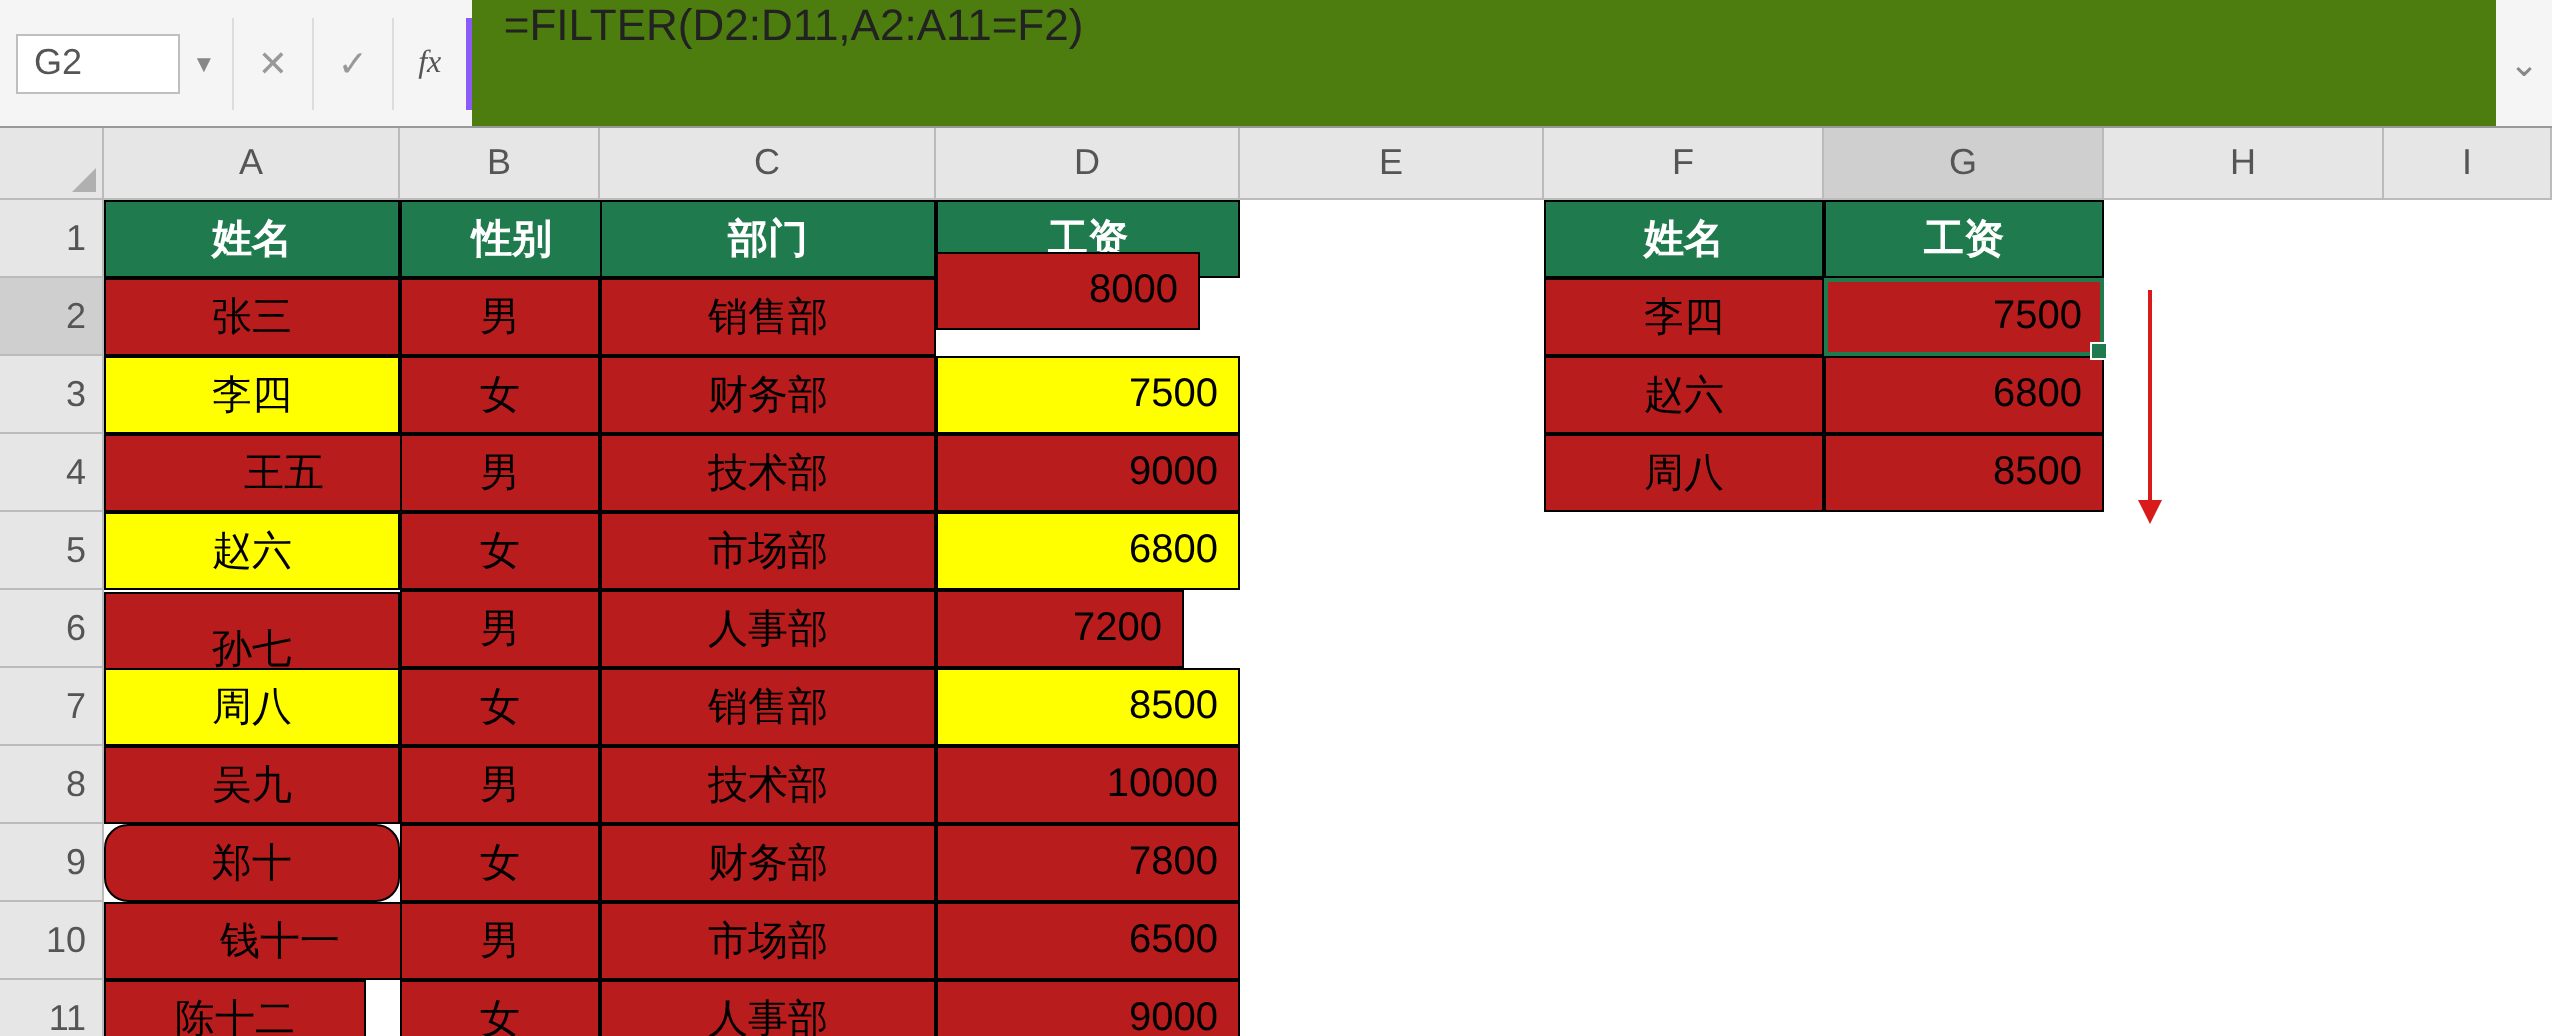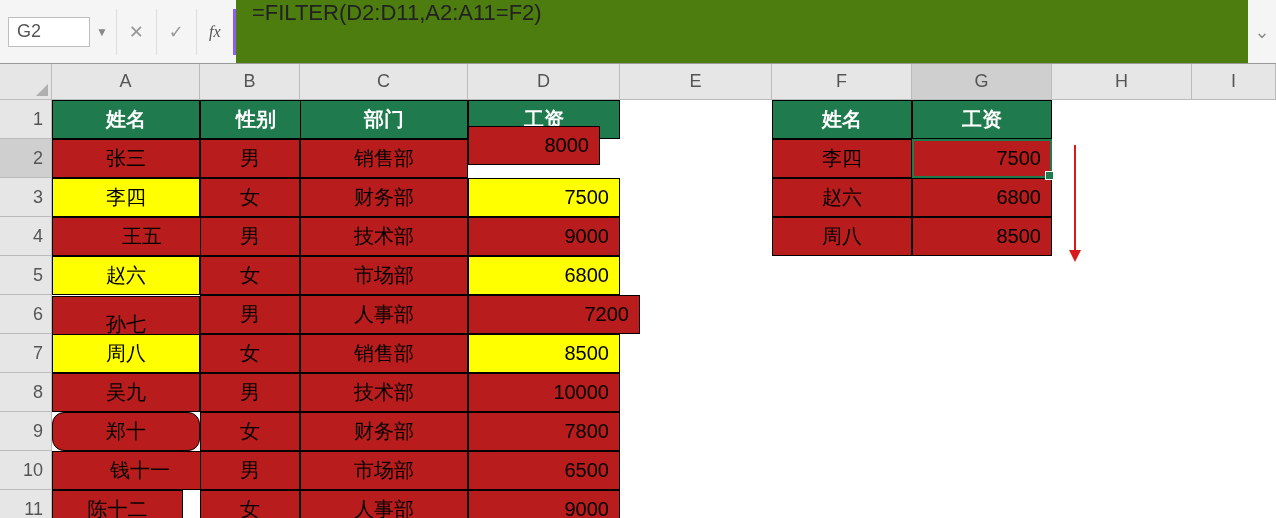--- a/index.html
+++ b/index.html
@@ -267,21 +267,21 @@
       <div class="cell bd" style="left: 148px; top: 117px; width: 100px; height: 39px;">男</div>
       <div class="cell bd" style="left: 248px; top: 117px; width: 168px; height: 39px;">技术部</div>
       <div class="cell bd right" style="left: 416px; top: 117px; width: 152px; height: 39px;">9000</div>
       <div class="cell bd hl" style="left: 0px; top: 156px; width: 148px; height: 39px;">赵六</div>
       <div class="cell bd" style="left: 148px; top: 156px; width: 100px; height: 39px;">女</div>
       <div class="cell bd" style="left: 248px; top: 156px; width: 168px; height: 39px;">市场部</div>
       <div class="cell bd hl right" style="left: 416px; top: 156px; width: 152px; height: 39px;">6800</div>
       <div class="cell bd" style="left: 0px; top: 196px; width: 148px; height: 56px;">孙七</div>
       <div class="cell bd" style="left: 148px; top: 195px; width: 100px; height: 39px;">男</div>
       <div class="cell bd" style="left: 248px; top: 195px; width: 168px; height: 39px;">人事部</div>
-      <div class="cell bd right" style="left: 416px; top: 195px; width: 172px; height: 39px;">7200</div>
+      <div class="cell bd right" style="left: 416px; top: 195px; width: 124px; height: 39px;">7200</div>
       <div class="cell bd hl" style="left: 0px; top: 234px; width: 148px; height: 39px;">周八</div>
       <div class="cell bd" style="left: 148px; top: 234px; width: 100px; height: 39px;">女</div>
       <div class="cell bd" style="left: 248px; top: 234px; width: 168px; height: 39px;">销售部</div>
       <div class="cell bd hl right" style="left: 416px; top: 234px; width: 152px; height: 39px;">8500</div>
       <div class="cell bd" style="left: 0px; top: 273px; width: 148px; height: 39px;">吴九</div>
       <div class="cell bd" style="left: 148px; top: 273px; width: 100px; height: 39px;">男</div>
       <div class="cell bd" style="left: 248px; top: 273px; width: 168px; height: 39px;">技术部</div>
       <div class="cell bd right" style="left: 416px; top: 273px; width: 152px; height: 39px;">10000</div>
       <div class="cell bd" style="left: 0px; top: 312px; width: 148px; height: 39px; border-radius: 12px;">郑十</div>
       <div class="cell bd" style="left: 148px; top: 312px; width: 100px; height: 39px;">女</div>

